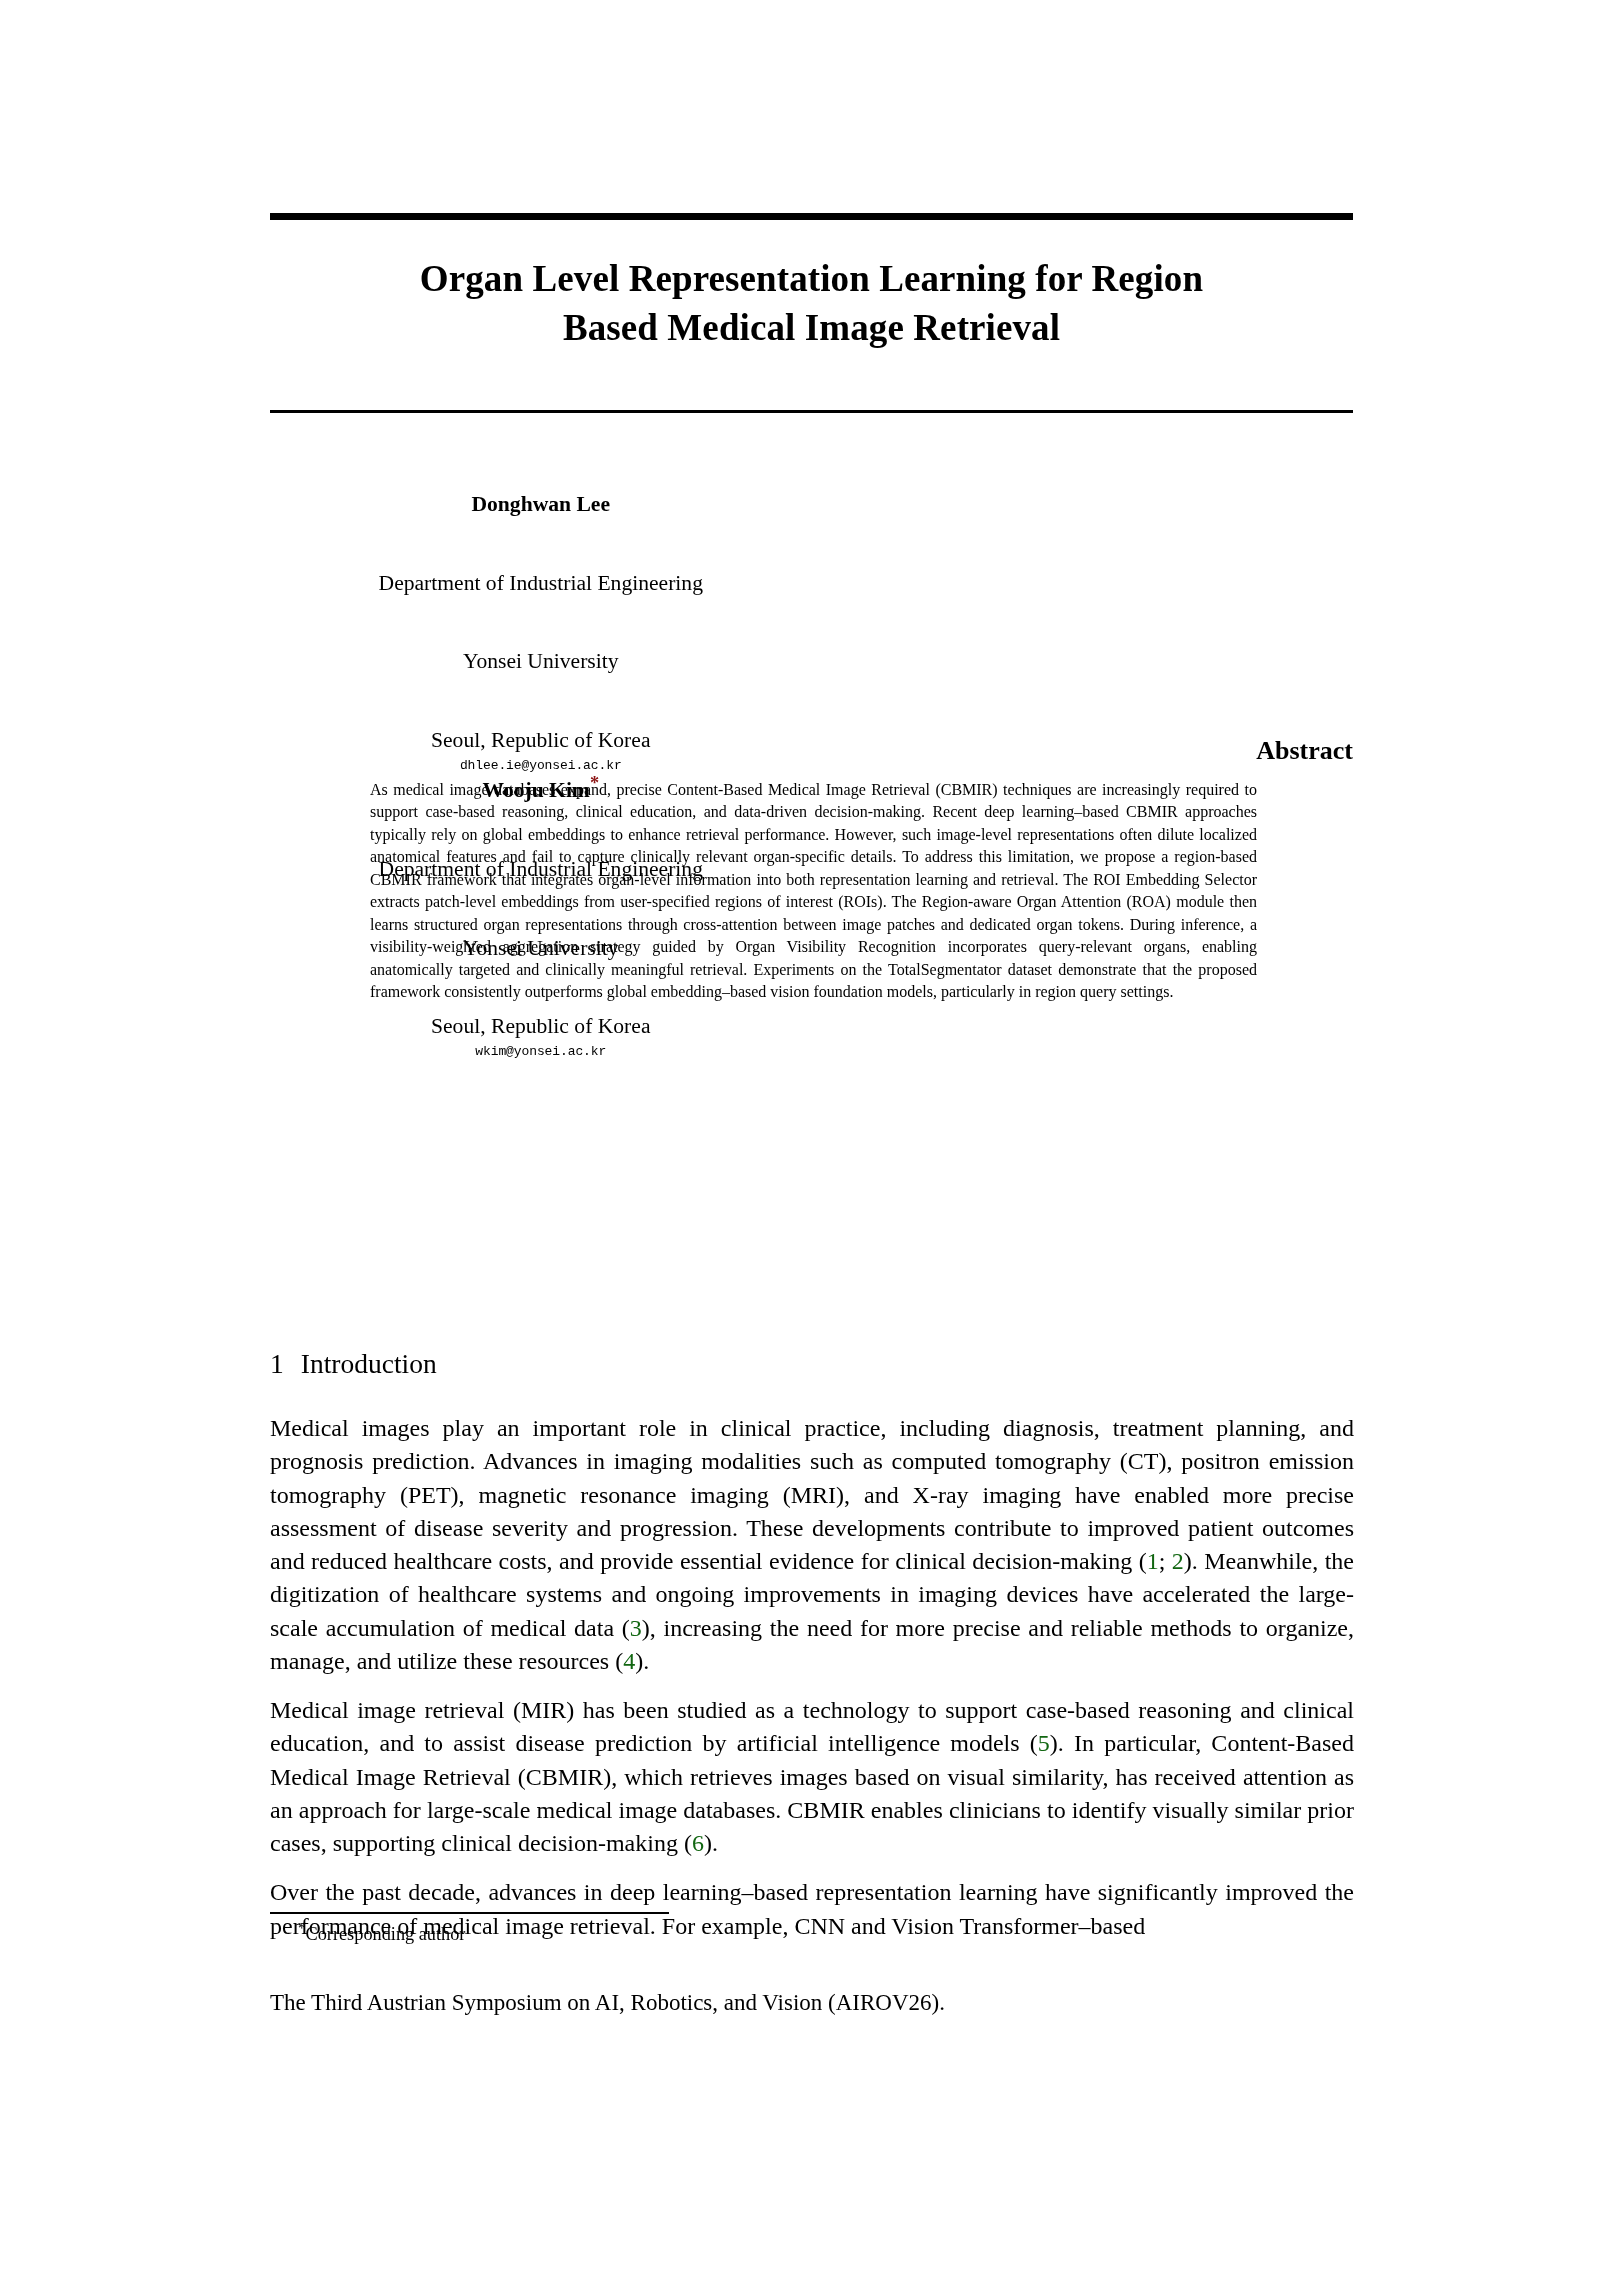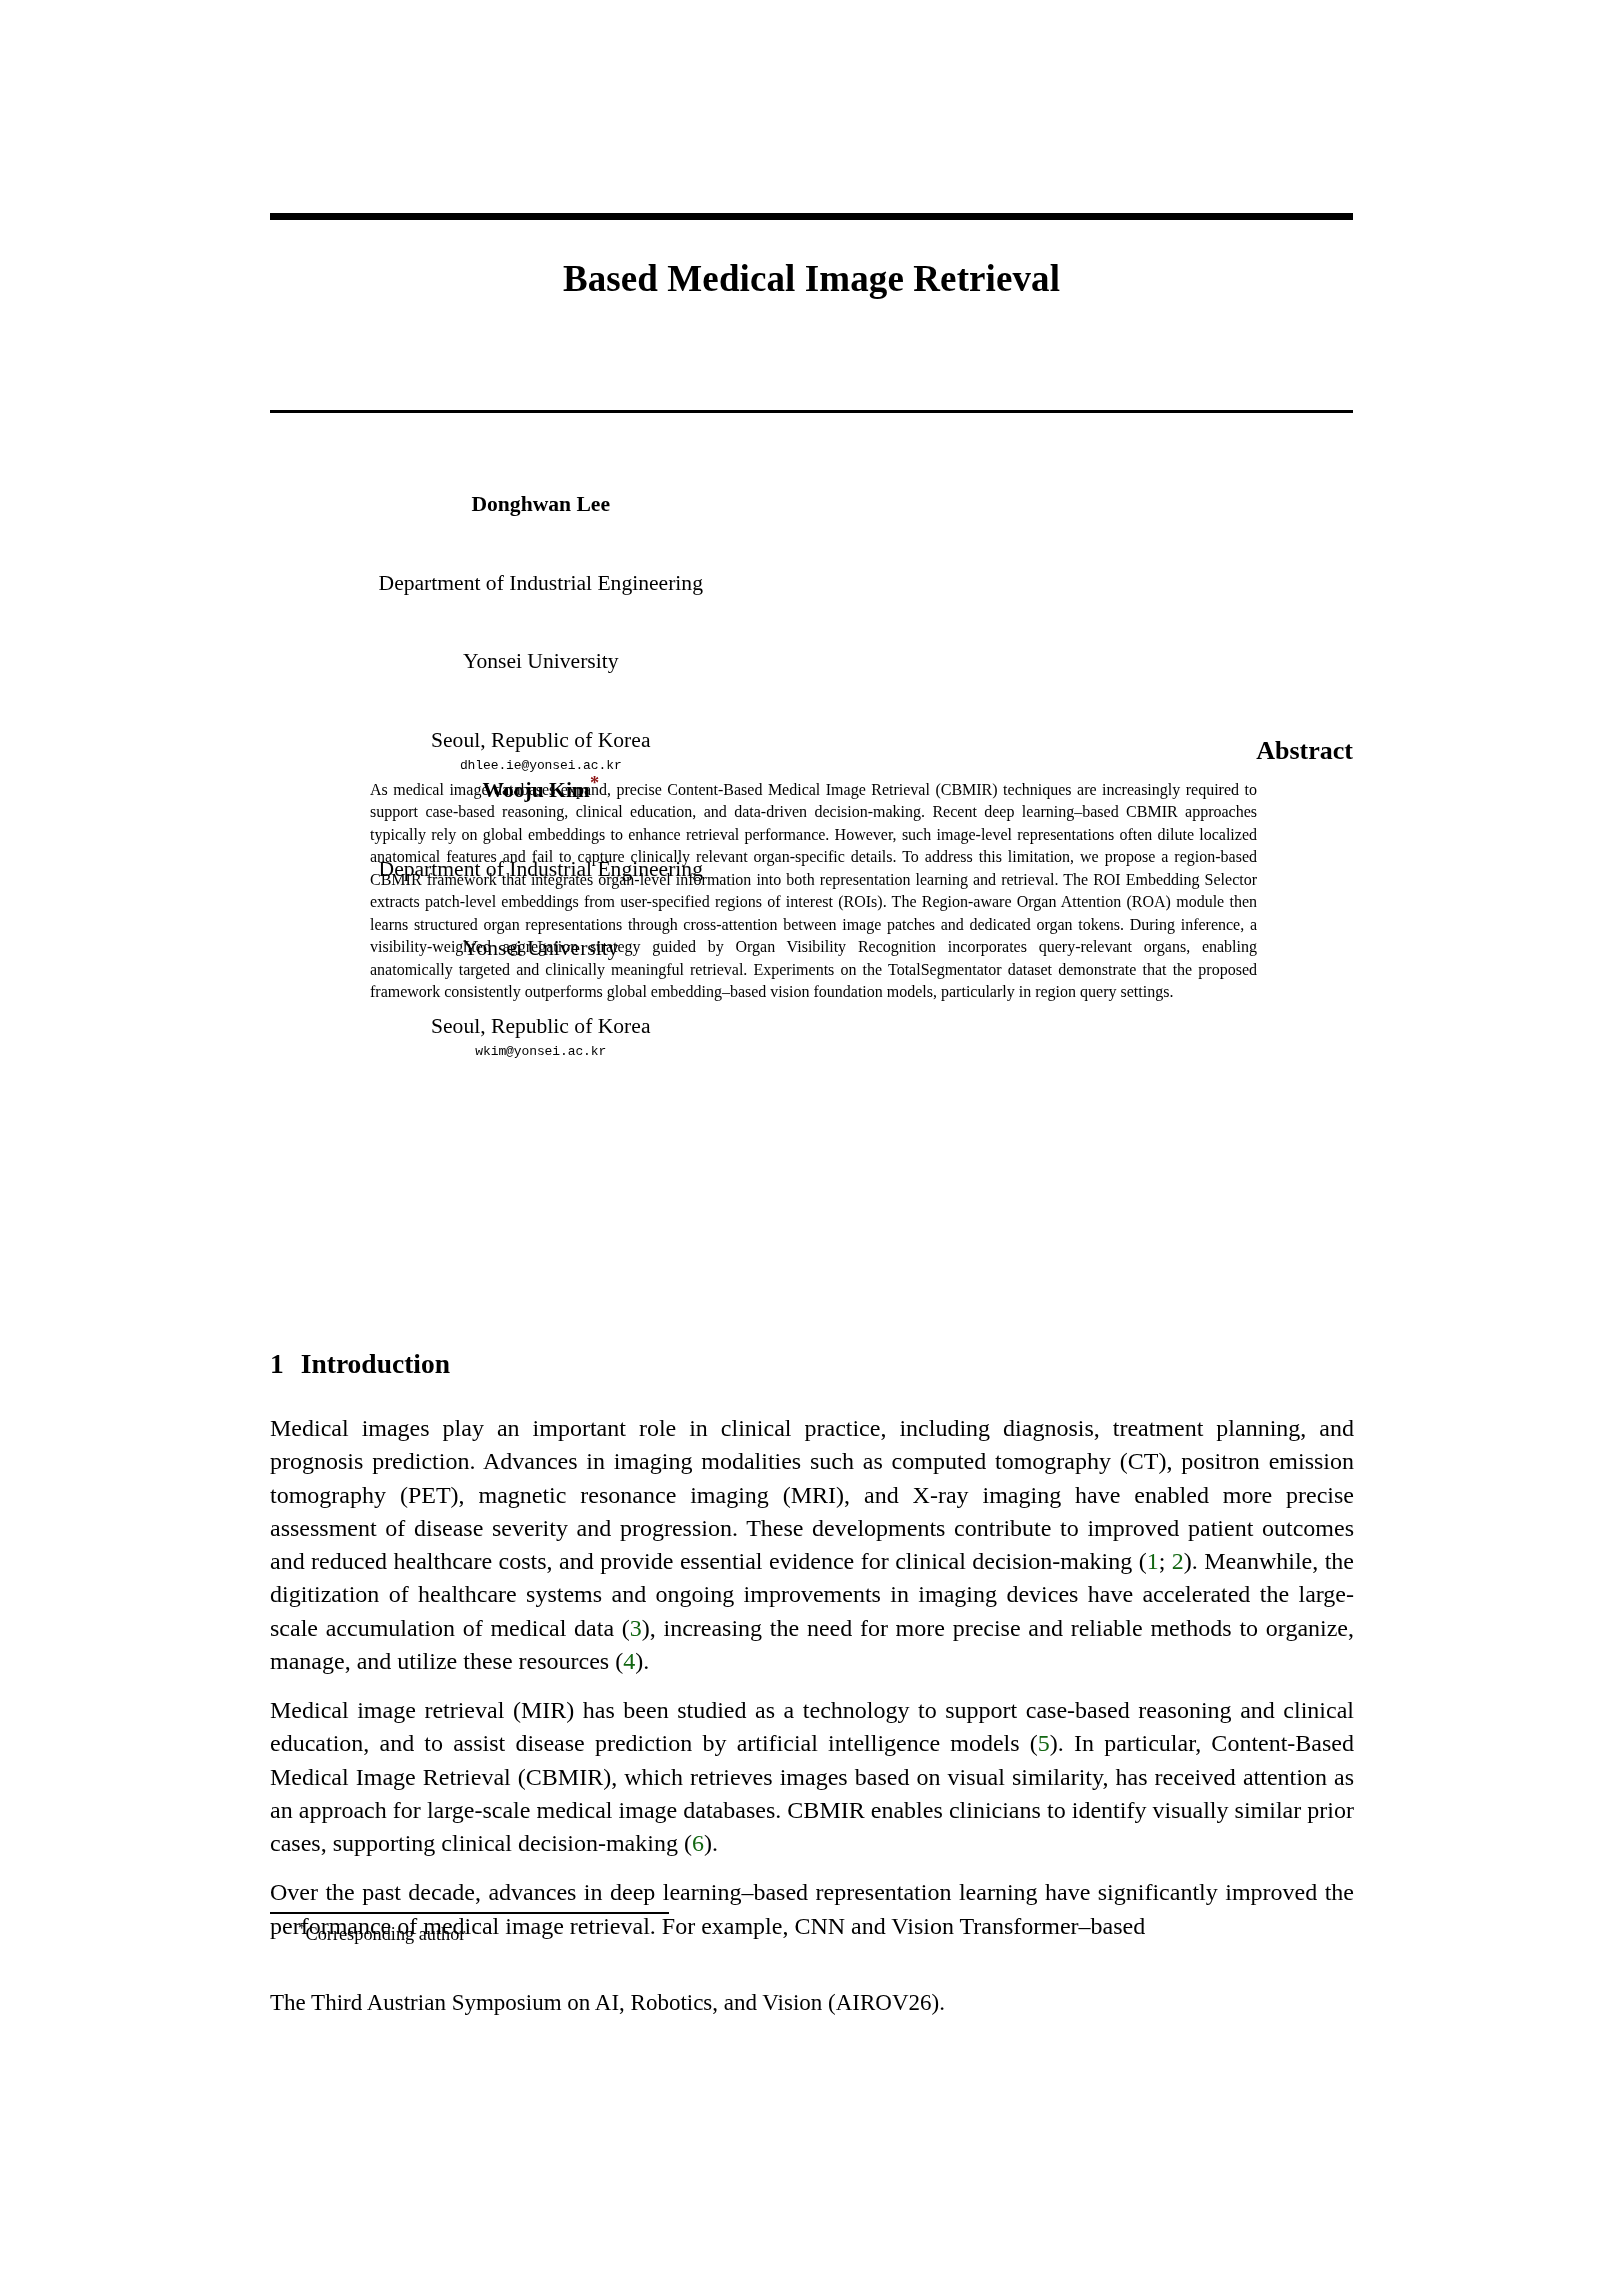--- a/index.html
+++ b/index.html
@@ -107,21 +107,21 @@
     hyphens: none;
   }
 
   
   .section-head {
     position: absolute;
     left: 270px;
     top: 1348px;
     width: 1083px;
     font-size: 27.5px;
-    font-weight: bold;
+    font-weight: normal;
   }
   .section-head .num { margin-right: 17px; }
 
   
   .body {
     position: absolute;
     left: 270px;
     top: 1412px;
     width: 1084px;
     font-size: 24px;
@@ -180,20 +180,21 @@
   }
 </style>
 </head>
 <body>
 
 <div class="page">
 
   <div class="rule-thick"></div>
 
   <div class="title">
+    <span class="tline">Organ Level Representation Learning for Region</span>
     <span class="tline">Based Medical Image Retrieval</span>
   </div>
 
   <div class="rule-thin"></div>
 
   <div class="authors">
     <div class="author-col">
       <span class="author-name"><span>Donghwan Lee</span></span>
       <span class="author-line">Department of Industrial Engineering</span>
       <span class="author-line">Yonsei University</span>

